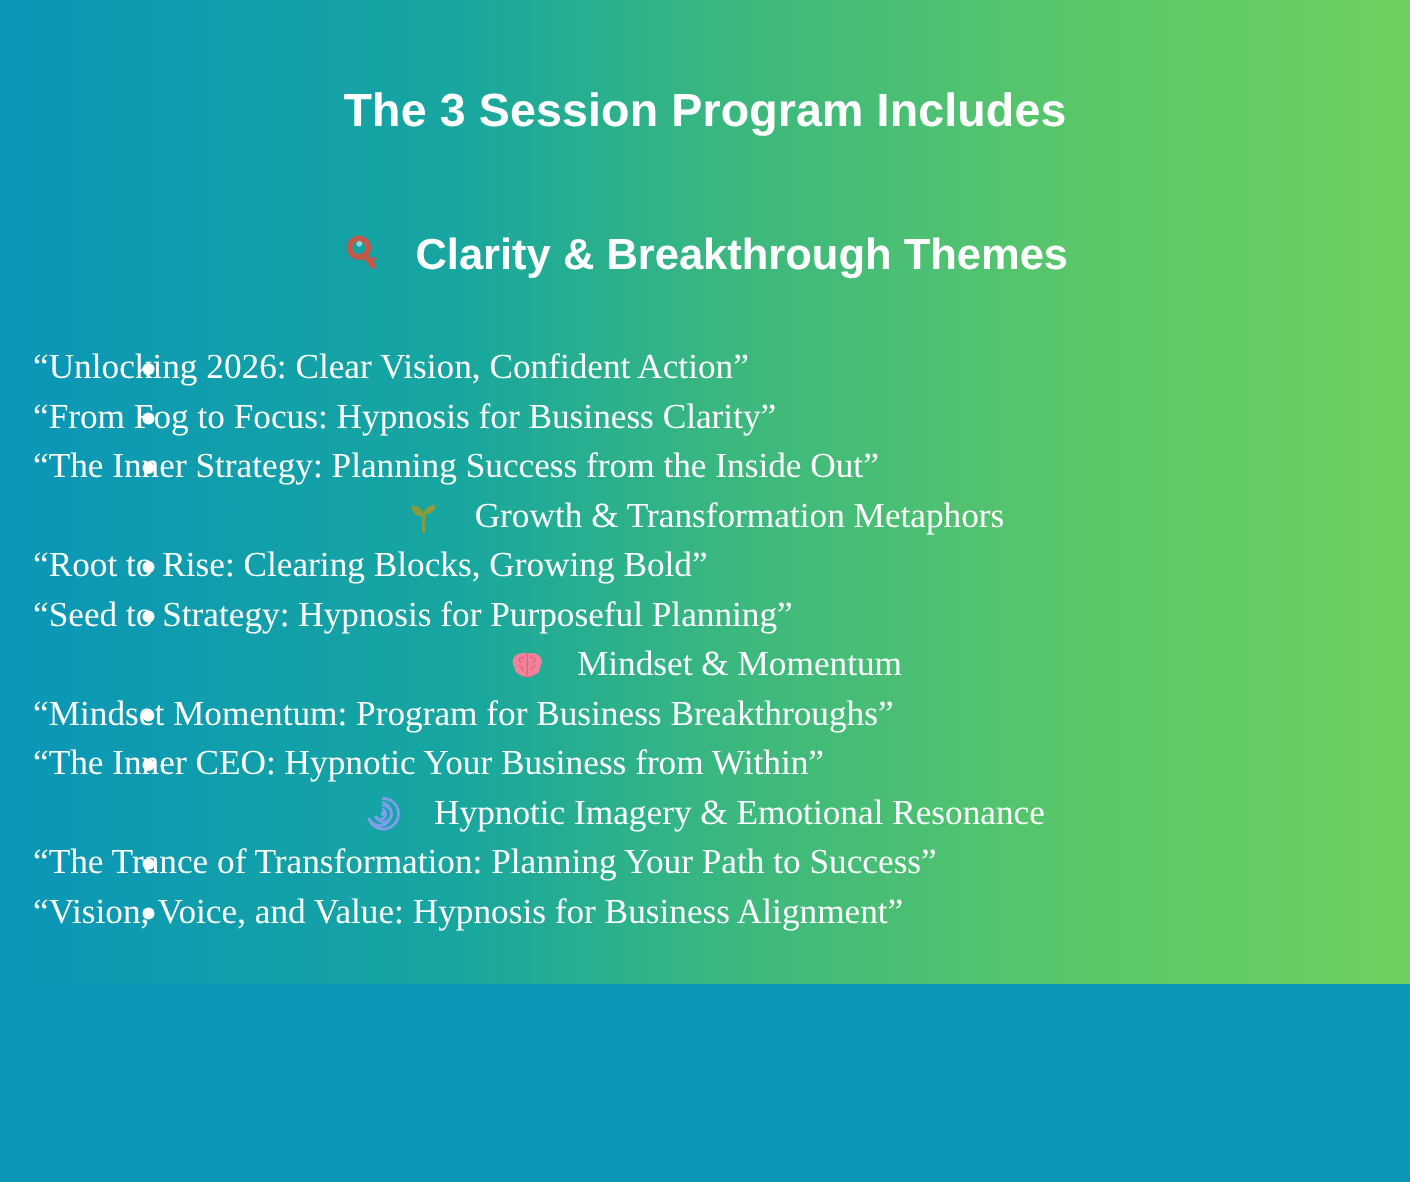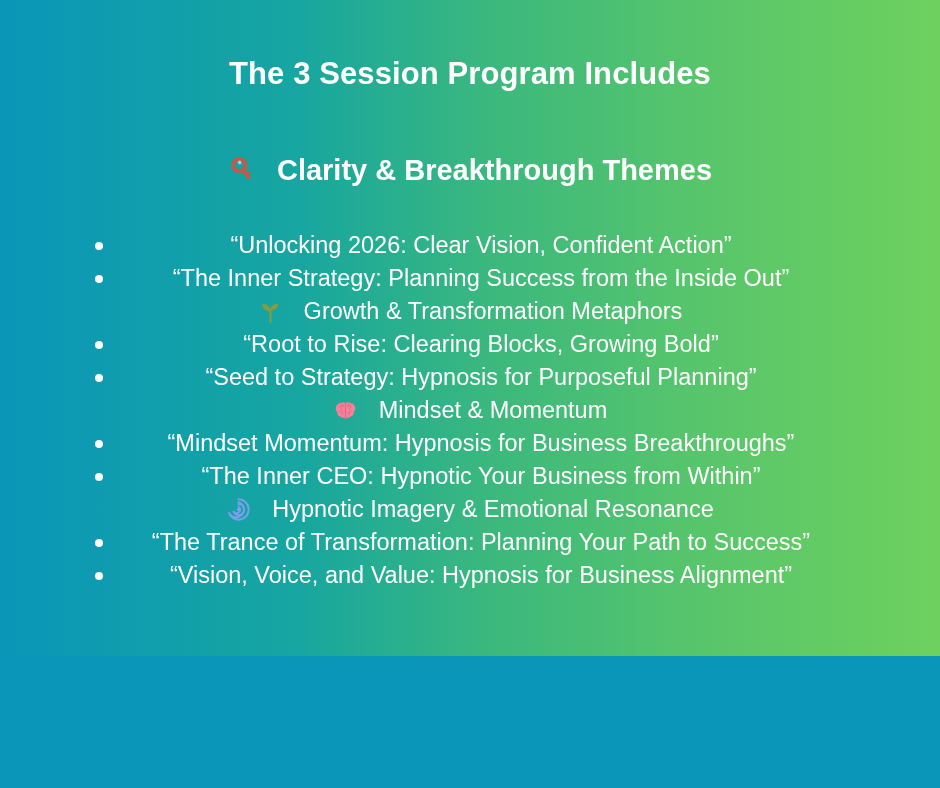--- a/index.html
+++ b/index.html
@@ -78,27 +78,28 @@
     background: #ffffff;
   }
 
   .row-text {
     position: absolute;
     left: 0;
     right: 0;
     top: 0;
     height: 33px;
     line-height: 33px;
-    text-align: center;
+    text-align: left;
     font-size: 23.5px;
     color: #ffffff;
     font-weight: normal;
     white-space: nowrap;
     padding-left: 22px;
     box-sizing: border-box;
+    font-family: Liberation Serif, serif;
   }
 
   .row.section .row-text {
     padding-left: 0;
     display: flex;
     justify-content: center;
     align-items: center;
     gap: 21px;
   }
 
@@ -128,20 +129,24 @@
         </g>
       </svg>
     </span>
     <span>Clarity &amp; Breakthrough Themes</span>
   </div>
 
   <div id="list">
       <div class="row">
         <span class="bullet-dot"></span>
         <span class="row-text">“Unlocking 2026: Clear Vision, Confident Action”</span>
+      </div>
+      <div class="row">
+        <span class="bullet-dot"></span>
+        <span class="row-text">“From Fog to Focus: Hypnosis for Business Clarity”</span>
       </div>
       <div class="row">
         <span class="bullet-dot"></span>
         <span class="row-text">“The Inner Strategy: Planning Success from the Inside Out”</span>
       </div>
       <div class="row section">
         <span class="row-text">
           <span class="emoji" aria-hidden="true"><svg viewBox="0 0 32 32" width="25" height="25">
       <path d="M16 29 L16 14" stroke="#8a9a3c" stroke-width="2.6" stroke-linecap="round" fill="none"></path>
       <path d="M16 16 C16 9, 10.5 6.5, 5.5 6.5 C5.5 12.5, 10 16, 16 16 Z" fill="#8a9a3c"></path>
@@ -174,21 +179,21 @@
         <path d="M12.5 8 L12.5 11"></path>
         <path d="M19.5 8 L19.5 11"></path>
       </g>
       <path d="M10 24 C13 27, 19 27, 22 24 C19.5 25.5, 12.5 25.5, 10 24 Z" fill="#e8697f"></path>
     </svg></span>
           <span>Mindset &amp; Momentum</span>
         </span>
       </div>
       <div class="row">
         <span class="bullet-dot"></span>
-        <span class="row-text">“Mindset Momentum: Hypnosis for Business Breakthroughs”</span>
+        <span class="row-text">“Mindset Momentum: Program for Business Breakthroughs”</span>
       </div>
       <div class="row">
         <span class="bullet-dot"></span>
         <span class="row-text">“The Inner CEO: Hypnotic Your Business from Within”</span>
       </div>
       <div class="row section">
         <span class="row-text">
           <span class="emoji" aria-hidden="true"><svg viewBox="0 0 32 32" width="25" height="25">
       <path d="M16 3 A13 13 0 1 1 3.5 19.5 A10 10 0 1 0 16 6.5" fill="none" stroke="#7b9fe8" stroke-width="2.5" stroke-linecap="round"></path>
       <path d="M16 9 A7 7 0 1 1 9.3 17.8 A4.6 4.6 0 1 0 16 12.2" fill="none" stroke="#7b9fe8" stroke-width="2.4" stroke-linecap="round"></path>

